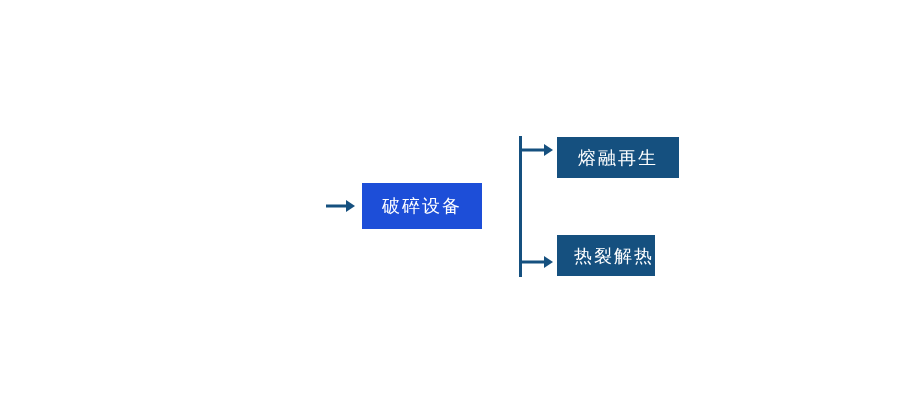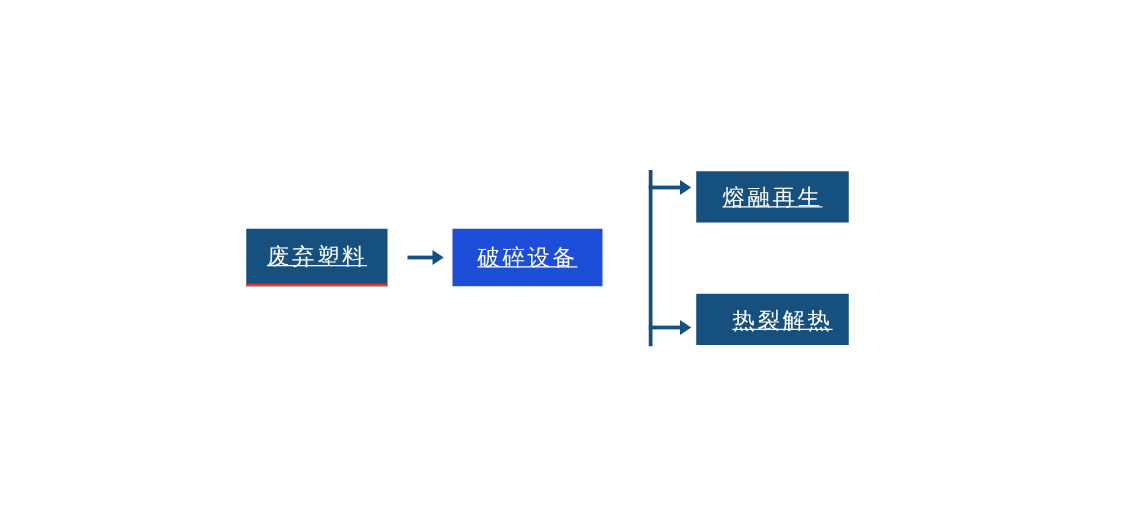--- a/index.html
+++ b/index.html
@@ -22,37 +22,36 @@
     .node {
       position: absolute;
       display: flex;
       align-items: center;
       justify-content: center;
       color: #ffffff;
       font-size: 18px;
       letter-spacing: 2px;
       white-space: nowrap;
       box-sizing: border-box;
-      text-decoration: underline;
     }
     .node-navy { background: #15507f; }
     .node-red  { background: #1d4ed8; }
 
     #node-waste {
       left: 197px; top: 183px; width: 113px; height: 46px;
       border-bottom: 2px solid #e8392b;
     }
     #node-crush {
       left: 362px; top: 183px; width: 120px; height: 46px;
     }
     #node-melt {
       left: 557px; top: 137px; width: 122px; height: 41px;
     }
     #node-pyro {
-      left: 557px; top: 235px; width: 122px; height: 41px; padding-left: 16px;
+      left: 557px; top: 235px; width: 98px; height: 41px; padding-left: 16px;
     }
 
     .arrow { position: absolute; }
     .arrow .shaft {
       position: absolute;
       left: 0; top: 50%;
       transform: translateY(-50%);
       height: 3px;
       background: #15507f;
     }
@@ -77,23 +76,20 @@
       left: 519px; top: 136px;
       width: 3px; height: 141px;
       background: #15507f;
     }
   </style>
 </head>
 <body>
 
 <div class="canvas">
 
-  <div class="node node-navy" id="node-waste">
-    <span>废弃塑料</span>
-  </div>
 
   <div class="arrow" id="arrow-main">
     <span class="shaft"></span>
     <span class="head"></span>
   </div>
 
   <div class="node node-red" id="node-crush">
     <span>破碎设备</span>
   </div>
 

